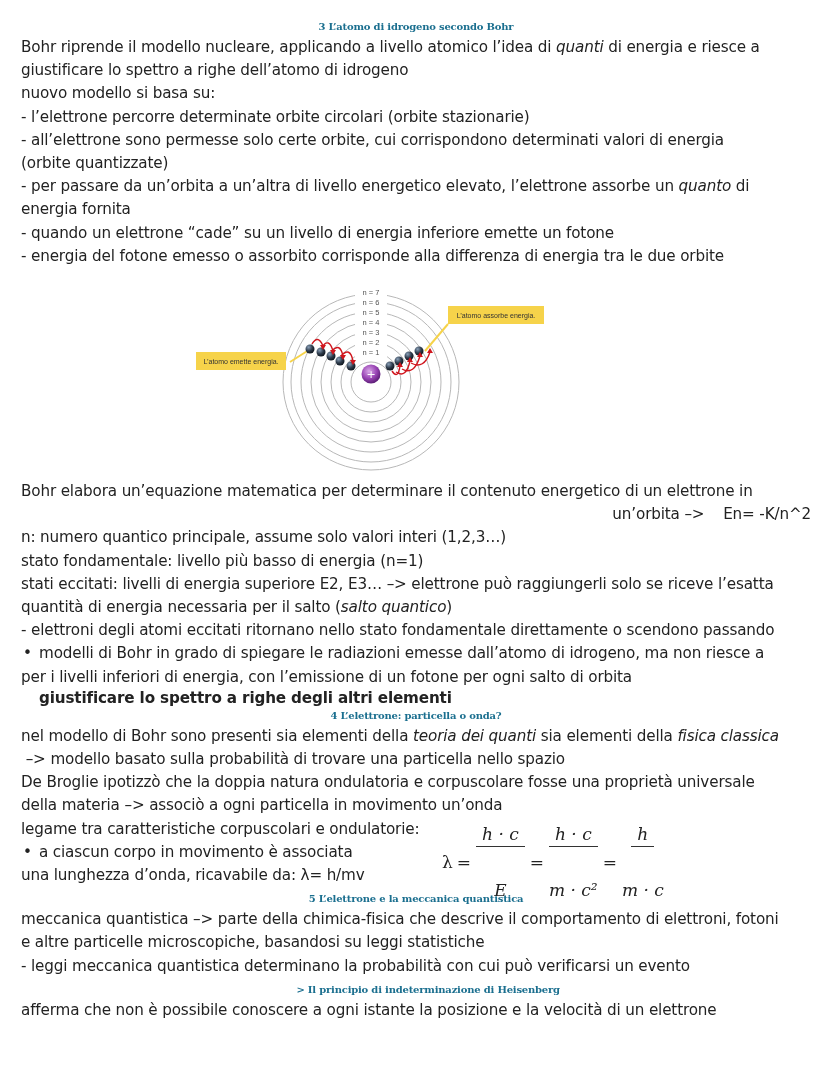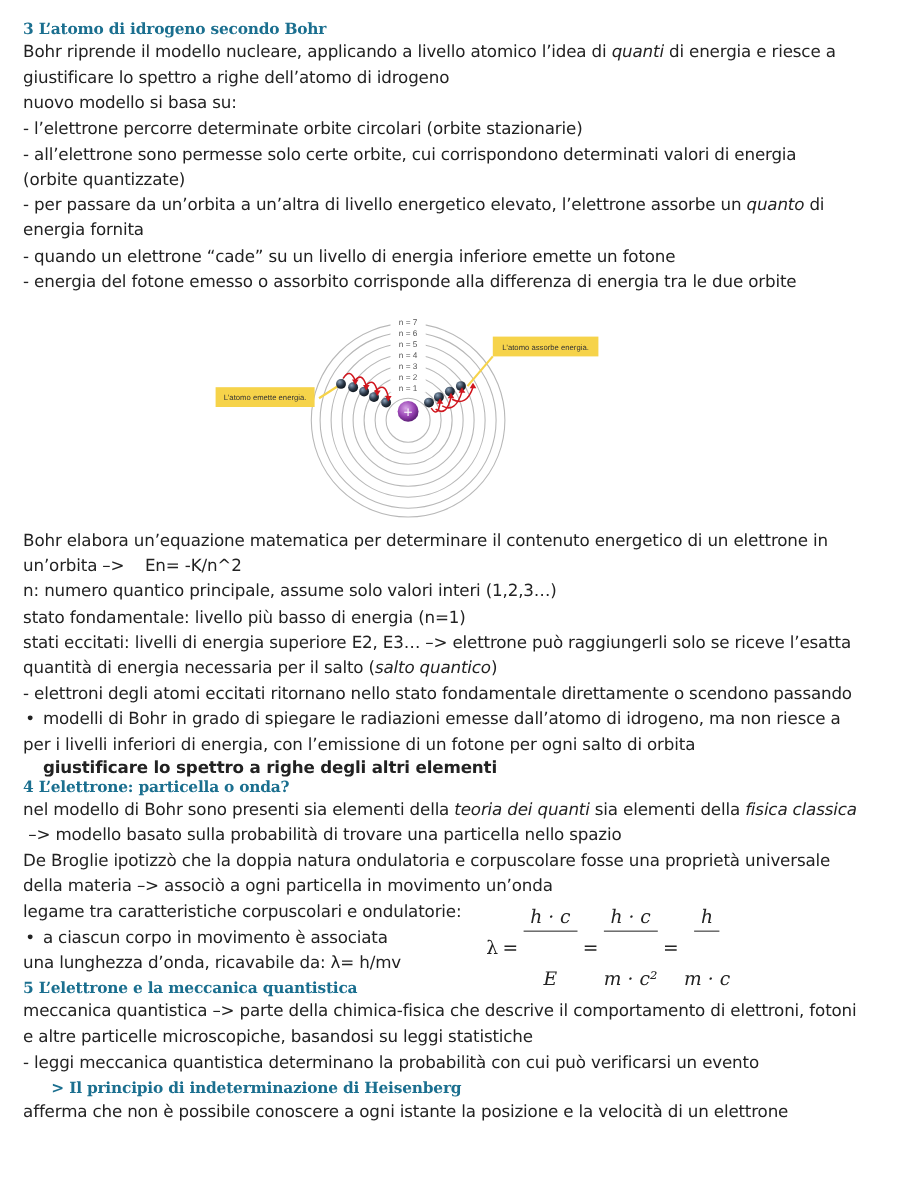--- a/index.html
+++ b/index.html
@@ -1,20 +1,20 @@
 <!DOCTYPE html>
 <html><head>
 <meta charset="utf-8">
 <style>
   html, body { margin: 0; padding: 0; background: #ffffff; }
   body { width: 828px; height: 1086px; position: relative; overflow: hidden;
          font-family: "DejaVu Sans", sans-serif; color: #222222; }
   .page { position: absolute; left: 21px; top: 18px; width: 790px; }
   .h { font-family: "DejaVu Serif", "Liberation Serif", serif; font-weight: bold;
-       color: #1b6f8f; font-size: 14px; line-height: 18px; letter-spacing: -0.2px; }
+       color: #1b6f8f; font-size: 10px; line-height: 18px; letter-spacing: -0.2px; text-align: center; }
   .p { font-size: 15.2px; line-height: 23.2px; letter-spacing: -0.15px; white-space: nowrap; }
   .u { }
   i { }
   .bullet { position: relative; padding-left: 18px; }
   .bullet::before { content: "•"; position: absolute; left: 2px; top: 0; }
   .diagram { position: relative; width: 828px; height: 200px; margin-left: -21px; }
   .formula { position: absolute; left: 442px; top: 824px; font-family: "DejaVu Serif", serif;
              font-style: italic; font-size: 17px; color: #222; display: flex; align-items: center; }
   .frac { display: inline-flex; flex-direction: column; align-items: center; margin: 0 3px; gap: 32px; }
   .frac .num { padding: 0 6px 2px 6px; border-bottom: 1px solid #333; }
@@ -127,21 +127,21 @@
         <polygon points="417,77 423,77 420,72"></polygon>
         <polygon points="427,73 433,73 430,68"></polygon>
       </g>
 
       <circle cx="371" cy="94" r="9.5" fill="url(#nuc)"></circle>
       <text x="371" y="98" font-family="DejaVu Sans, sans-serif" font-size="11" fill="#ffffff" text-anchor="middle">+</text>
     </svg>
   </div>
 
   <div class="p" style="margin-top:0px;">Bohr elabora un’equazione matematica per determinare il contenuto energetico di un elettrone in</div>
-  <div class="p" style="white-space:pre;">un’orbita –&gt;    En= -K/n^2</div>
+  <div class="p" style="white-space:pre;text-align:right;">un’orbita –&gt;    En= -K/n^2</div>
   <div class="p">n: numero quantico principale, assume solo valori interi (1,2,3…)</div>
   <div class="p">stato fondamentale: livello più basso di energia (n=1)</div>
   <div class="p">stati eccitati: livelli di energia superiore E2, E3… –&gt; elettrone può raggiungerli solo se riceve l’esatta</div>
   <div class="p"><span>quantità di energia necessaria per il salto (</span><i>salto quantico</i><span>)</span></div>
   <div class="p"> - elettroni degli atomi eccitati ritornano nello stato fondamentale direttamente o scendono passando</div>
   <div class="p bullet">modelli di Bohr in grado di spiegare le radiazioni emesse dall’atomo di idrogeno, ma non riesce a</div>
   <div class="p">per i livelli inferiori di energia, con l’emissione di un fotone per ogni salto di orbita</div>
   <div class="p" style="padding-left:18px; line-height:18px;font-weight:bold;">giustificare lo spettro a righe degli altri elementi</div>
 
   <div class="h">4 L’elettrone: particella o onda?</div>

